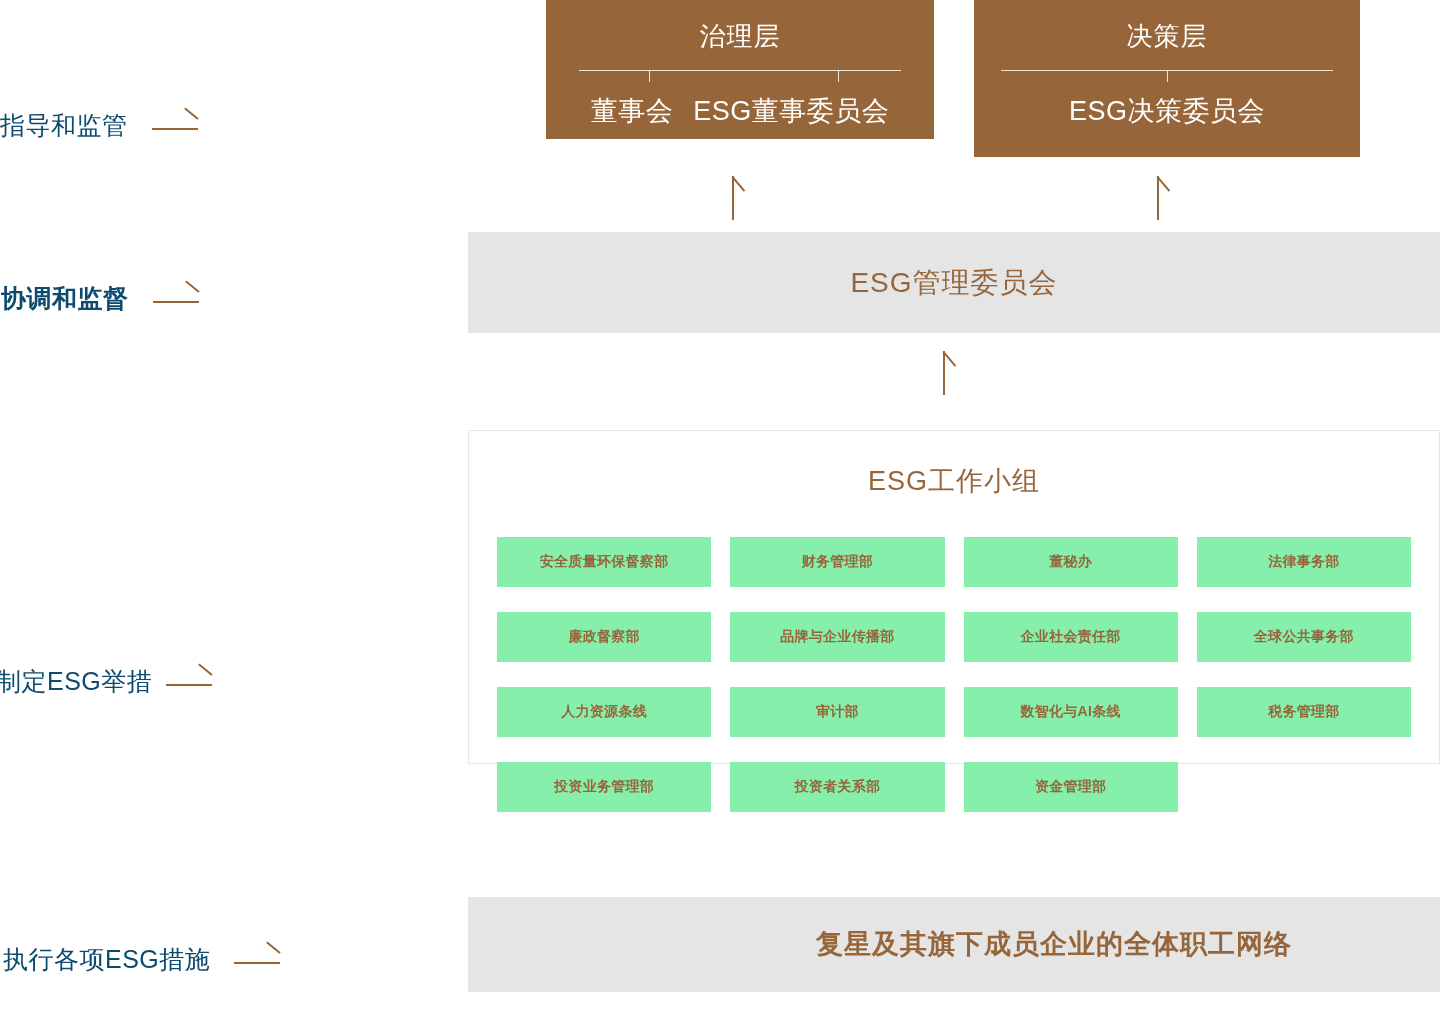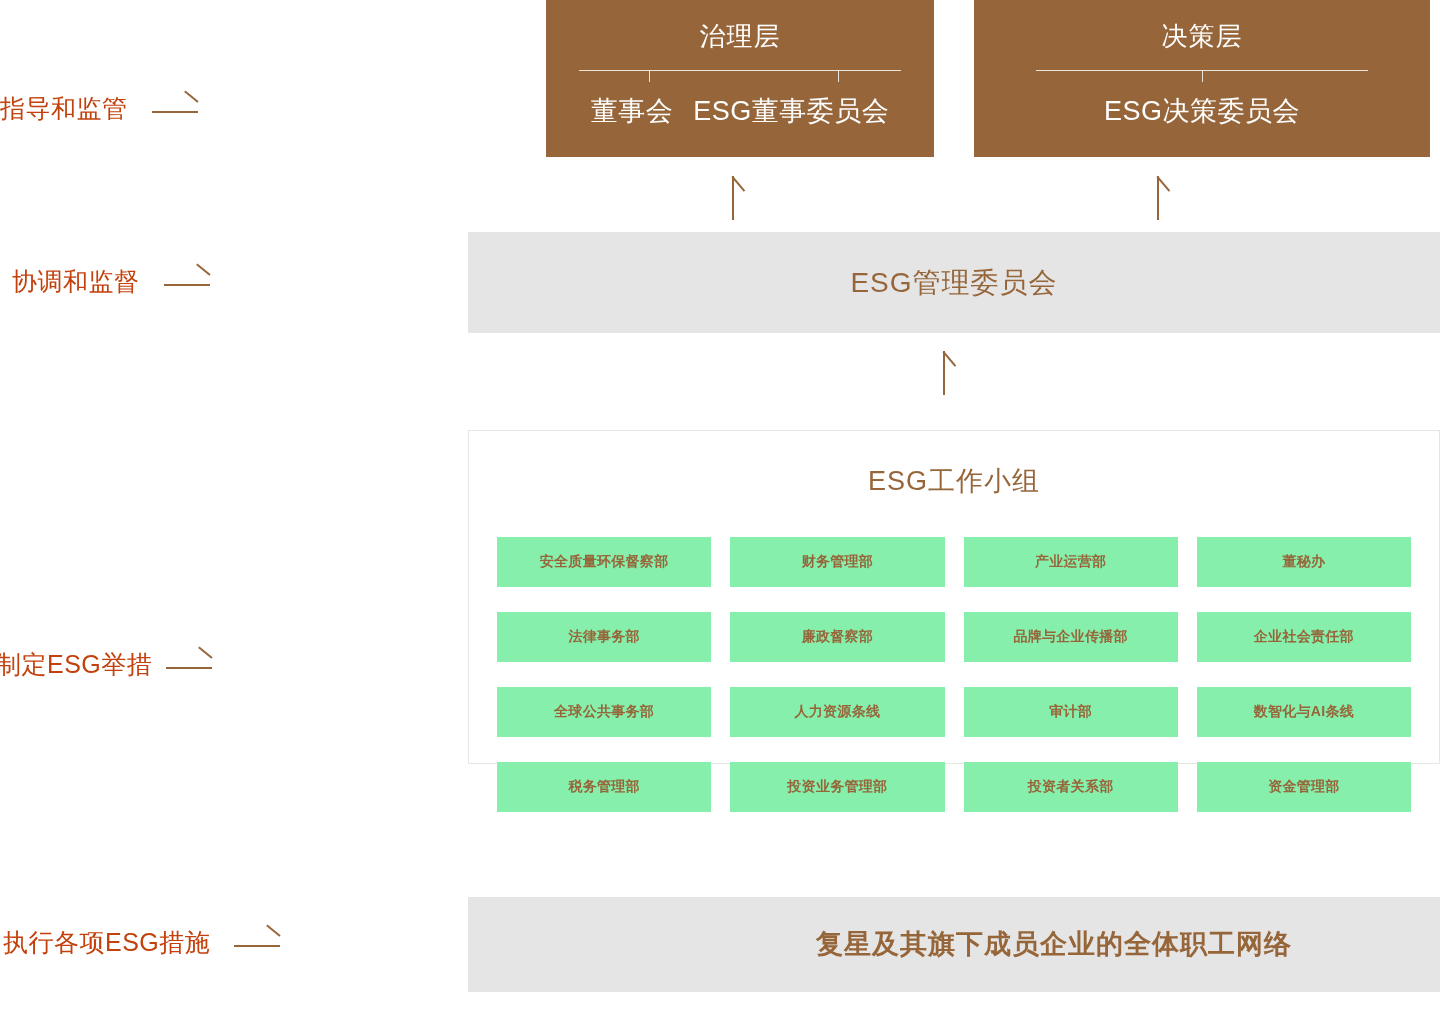--- a/index.html
+++ b/index.html
@@ -15,22 +15,23 @@
     width: 1440px;
     height: 1020px;
     background: #ffffff;
   }
 
   
   .stage-label {
     position: absolute;
     display: flex;
     align-items: center;
-    color: #c2410c;
+    color: #0c4a6e;
     white-space: nowrap;
+    margin-top: 17px;
   }
   .stage-label .txt {
     font-size: 25px;
     letter-spacing: 0.5px;
     line-height: 1;
   }
   .stage-arrow {
     display: inline-block;
     position: relative;
     width: 46px;
@@ -175,21 +176,21 @@
 <div class="canvas">
 
   <div class="stage-label" style="left:0px; top:96px;">
     <span class="txt">指导和监管</span>
     <span class="stage-arrow" style="margin-left:24px;">
       <span class="shaft"></span>
         <span class="barb"></span>
     </span>
   </div>
 
-  <div class="stage-label" style="left:12px; top:269px;">
+  <div class="stage-label" style="left:1px; top:269px;font-weight:bold;">
     <span class="txt">协调和监督</span>
     <span class="stage-arrow" style="margin-left:24px;">
       <span class="shaft"></span>
         <span class="barb"></span>
     </span>
   </div>
 
   <div class="stage-label" style="left:-4px; top:652px;">
     <span class="txt">制定ESG举措</span>
     <span class="stage-arrow" style="margin-left:14px;">
@@ -199,34 +200,34 @@
   </div>
 
   <div class="stage-label" style="left:3px; top:930px;">
     <span class="txt">执行各项ESG措施</span>
     <span class="stage-arrow" style="margin-left:24px;">
       <span class="shaft"></span>
         <span class="barb"></span>
     </span>
   </div>
 
-  <div class="brown-box" style="left:546px; top:0px; width:388px; height:157px;">
+  <div class="brown-box" style="left:546px; top:0px; width:388px; height:139px;">
     <div class="bb-title">治理层</div>
     <div class="bb-divider" style="width:322px;">
       <span class="hline"></span>
       <span class="tick" style="left:70px;"></span>
       <span class="tick" style="left:259px;"></span>
     </div>
     <div class="bb-items" style="gap:20px;">
       <span class="bb-item">董事会</span>
       <span class="bb-item">ESG董事委员会</span>
     </div>
   </div>
 
-  <div class="brown-box" style="left:974px; top:0px; width:456px; height:157px;">
+  <div class="brown-box" style="left:974px; top:0px; width:386px; height:157px;">
     <div class="bb-title">决策层</div>
     <div class="bb-divider" style="width:332px;">
       <span class="hline"></span>
       <span class="tick" style="left:166px;"></span>
     </div>
     <div class="bb-items">
       <span class="bb-item">ESG决策委员会</span>
     </div>
   </div>
 
@@ -246,21 +247,20 @@
   <div class="v-arrow" style="left:943px; top:351px;">
     <span class="vshaft"></span>
       <span class="vbarb"></span>
   </div>
 
   <div class="wg-panel" style="left:468px; top:430px; width:972px; height:334px;">
     <div class="wg-title">ESG工作小组</div>
     <div class="wg-grid">
       <div class="wg-cell">安全质量环保督察部</div>
       <div class="wg-cell">财务管理部</div>
-      <div class="wg-cell">产业运营部</div>
       <div class="wg-cell">董秘办</div>
       <div class="wg-cell">法律事务部</div>
       <div class="wg-cell">廉政督察部</div>
       <div class="wg-cell">品牌与企业传播部</div>
       <div class="wg-cell">企业社会责任部</div>
       <div class="wg-cell">全球公共事务部</div>
       <div class="wg-cell">人力资源条线</div>
       <div class="wg-cell">审计部</div>
       <div class="wg-cell">数智化与AI条线</div>
       <div class="wg-cell">税务管理部</div>

